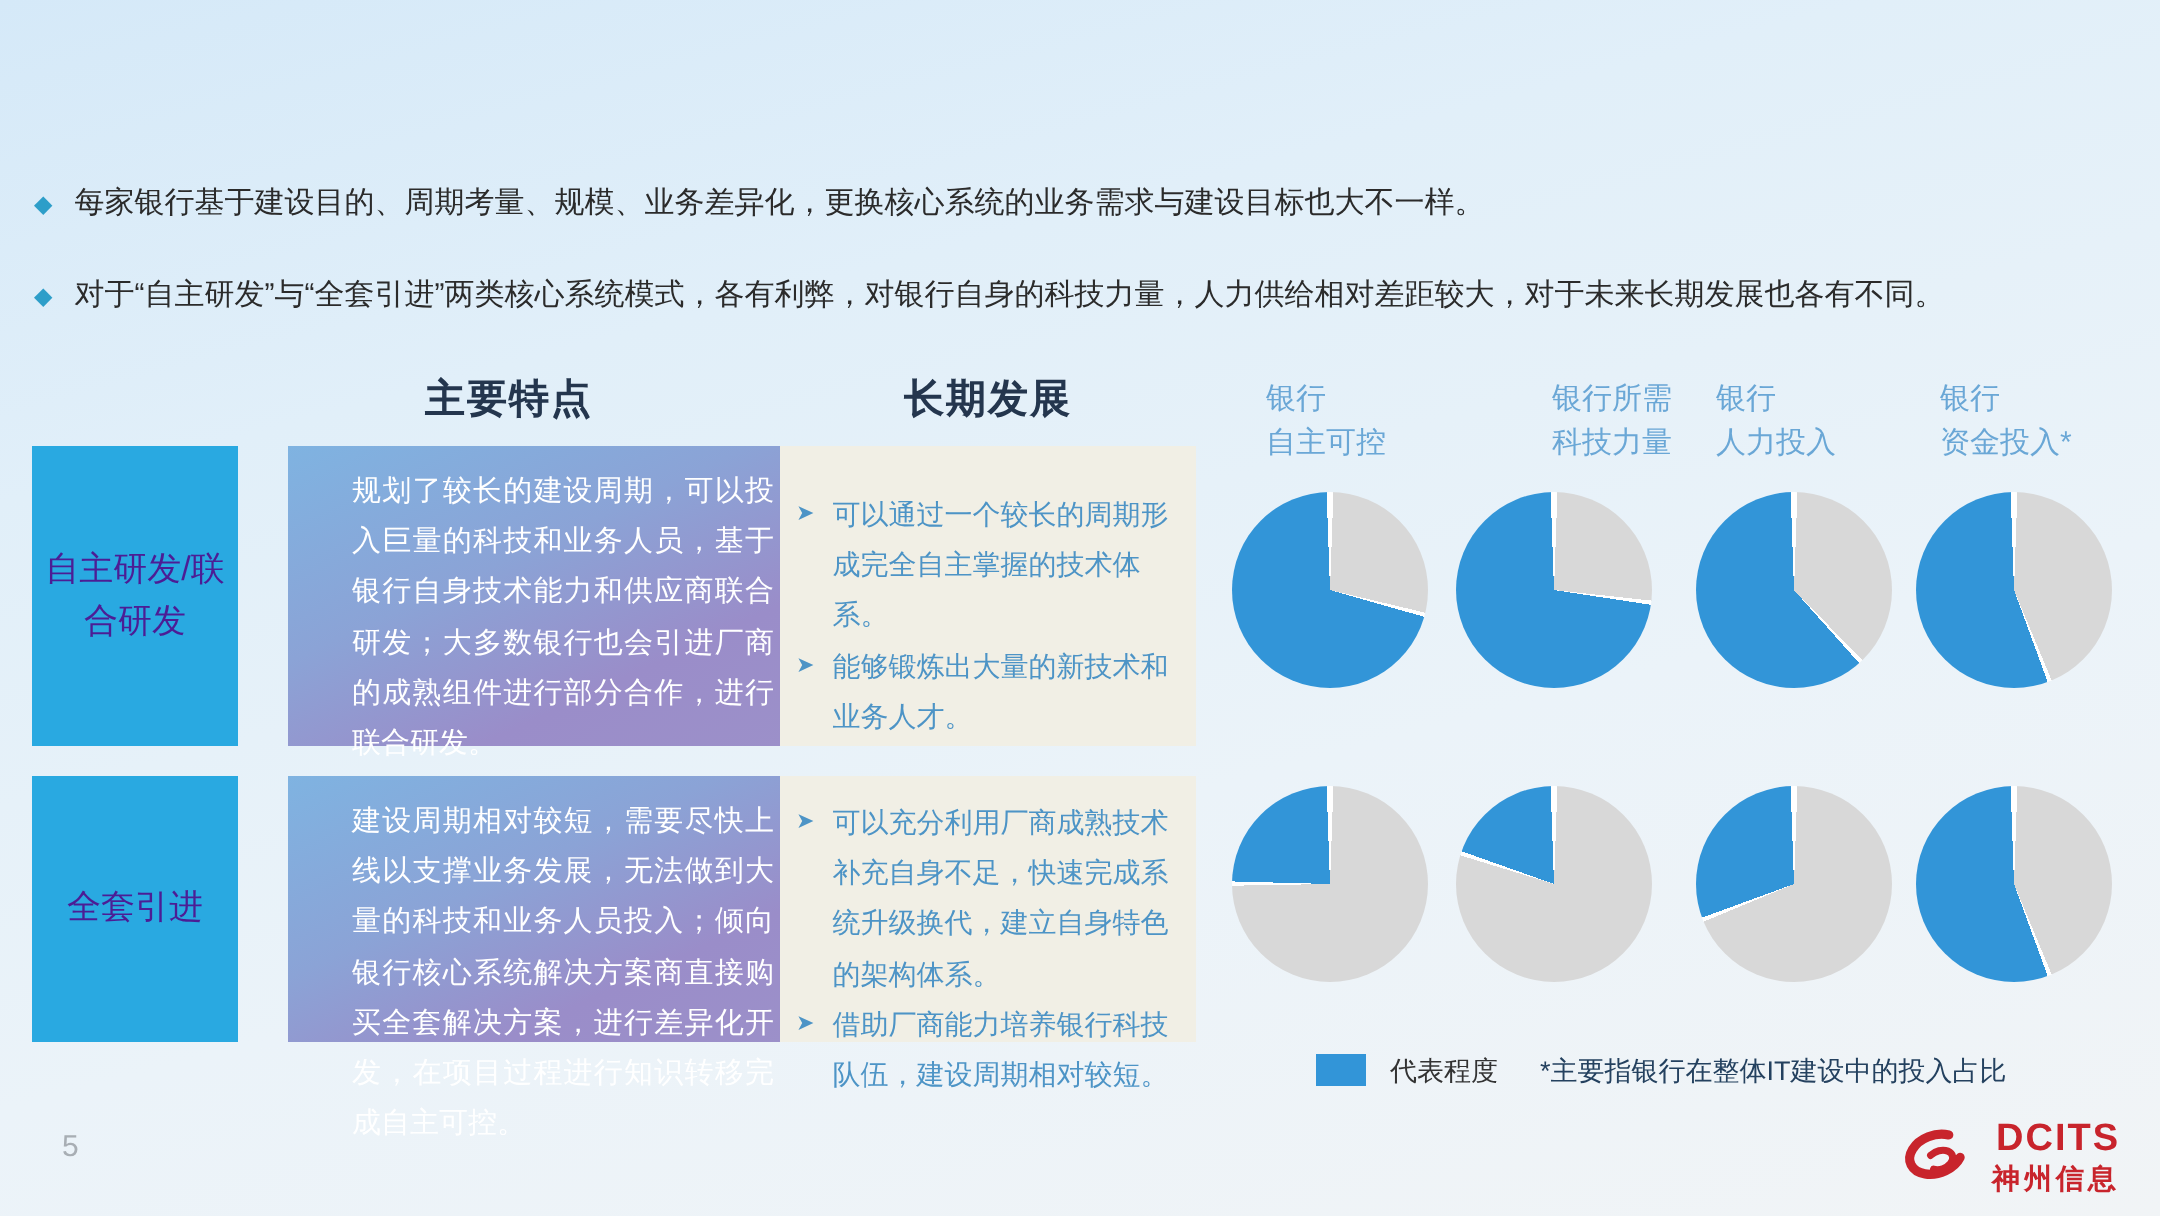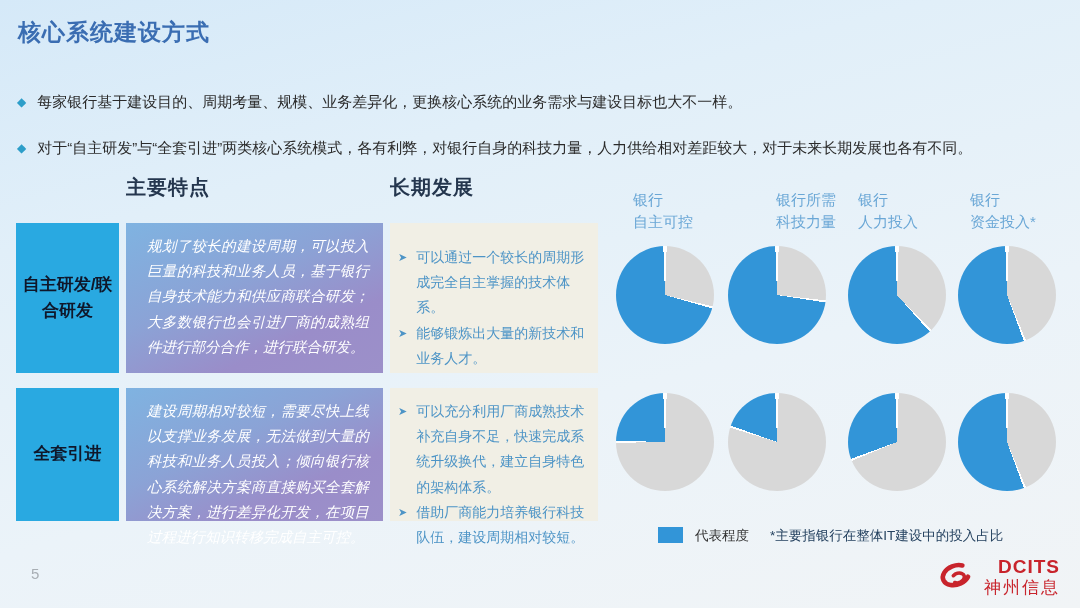--- a/index.html
+++ b/index.html
@@ -11,37 +11,37 @@
   .title {
     position:absolute; left:18px; top:17px;
     font-size:23px; font-weight:bold; color:#3a6db2; letter-spacing:1px;
   }
   .bullet { position:absolute; left:17px; width:1040px; display:flex; gap:11px;
     font-size:15px; color:#2b2b2b; line-height:20px; }
   .bullet-1 { top:92px; }
   .bullet-2 { top:138px; }
   .diamond { color:#2d9ec9; font-size:12px; line-height:20px; flex:0 0 auto; }
 
-  .col-header { position:absolute; top:174px; font-size:20px; font-weight:bold;
-    color:#24364e; letter-spacing:1px; }
+  .col-header { position:absolute; top:186px; font-size:20px; font-weight:bold;
+    color:#24364e; text-align:center; letter-spacing:1px; }
   .col-header.features { left:126px; width:257px; }
   .col-header.longterm { left:390px; width:208px;font-family:Liberation Serif, serif; }
 
   .pie-header { position:absolute; top:189px; font-size:15px; line-height:1.45;
     color:#6aa7d6; white-space:nowrap; }
   .ph-0 { left:633px; } .ph-1 { left:745px;margin-left:31px; } .ph-2 { left:858px; } .ph-3 { left:970px; }
 
   .row-label { position:absolute; left:16px; width:103px; background:#29a9e1;
-    color:#0f172a; font-weight:bold; font-size:17px; line-height:1.55;
+    color:#4c1d95; font-weight:normal; font-size:17px; line-height:1.55;
     display:flex; align-items:center; justify-content:center; text-align:center;
     padding:0 5px; box-sizing:border-box; }
-  .feature-box { position:absolute; left:126px; width:257px; box-sizing:border-box;
-    padding:11px 14px 0 21px; color:#ffffff; font-size:14.5px; line-height:1.74;
+  .feature-box { position:absolute; left:144px; width:257px; box-sizing:border-box;
+    padding:11px 14px 0 32px; color:#ffffff; font-size:14.5px; line-height:1.74;
     text-align:justify;
-    background:linear-gradient(155deg,#7fb3e1 0%,#8ba3d6 40%,#9a8dc9 72%,#9c90c9 100%);font-style:italic; }
+    background:linear-gradient(155deg,#7fb3e1 0%,#8ba3d6 40%,#9a8dc9 72%,#9c90c9 100%); }
   .lt-box { position:absolute; left:390px; width:208px; background:#f1efe5;
     box-sizing:border-box; padding:22px 10px 0 8px; }
   .lt-item { display:flex; gap:9px; color:#4d94c6; font-size:14px; line-height:1.8; }
   .lt-marker { font-size:11px; line-height:25px; flex:0 0 auto; }
 
   .r1 { top:223px; height:150px; }
   .r2 { top:388px; height:133px; }
 
   .pie { position:absolute; width:98px; height:98px; border-radius:50%; }
   .pie.c0 { left:616px; } .pie.c1 { left:728px; } .pie.c2 { left:848px; } .pie.c3 { left:958px; }
@@ -50,28 +50,27 @@
   .legend-swatch { position:absolute; left:658px; top:527px; width:25px; height:16px;
     background:#3295d8; }
   .legend-label { position:absolute; left:695px; top:527px; font-size:13.5px; color:#333333; }
   .footnote { position:absolute; left:770px; top:527px; font-size:13.5px; color:#24415f; }
 
   .page-number { position:absolute; left:31px; top:565px; font-size:15px; color:#a8aeb4; }
 
   .logo { position:absolute; right:20px; bottom:10px; display:flex; align-items:center; gap:7px; }
   .logo-text { display:flex; flex-direction:column;align-items:flex-end; }
   .logo-en { font-size:19px; font-weight:800; color:#c8242c; letter-spacing:1px; line-height:1; }
-  .logo-cn { font-size:17px; font-weight:normal; color:#c8242c; letter-spacing:2px; line-height:1.2; margin-top:2px; }
+  .logo-cn { font-size:14px; font-weight:bold; color:#c8242c; letter-spacing:2px; line-height:1.2; margin-top:2px; }
 </style>
 </head>
 <body>
 
 <div class="slide">
 
-  <div class="title">核心系统建设方式</div>
 
   <div class="bullet bullet-1">
     <span class="diamond">◆</span>
     <span>每家银行基于建设目的、周期考量、规模、业务差异化，更换核心系统的业务需求与建设目标也大不一样。</span>
   </div>
   <div class="bullet bullet-2">
     <span class="diamond">◆</span>
     <span>对于“自主研发”与“全套引进”两类核心系统模式，各有利弊，对银行自身的科技力量，人力供给相对差距较大，对于未来长期发展也各有不同。</span>
   </div>
 

